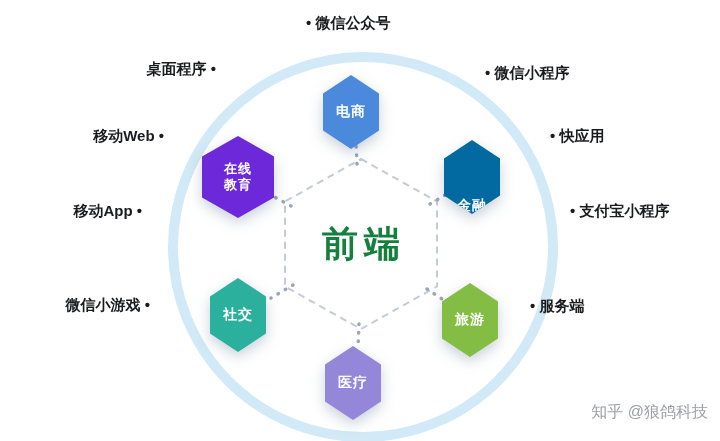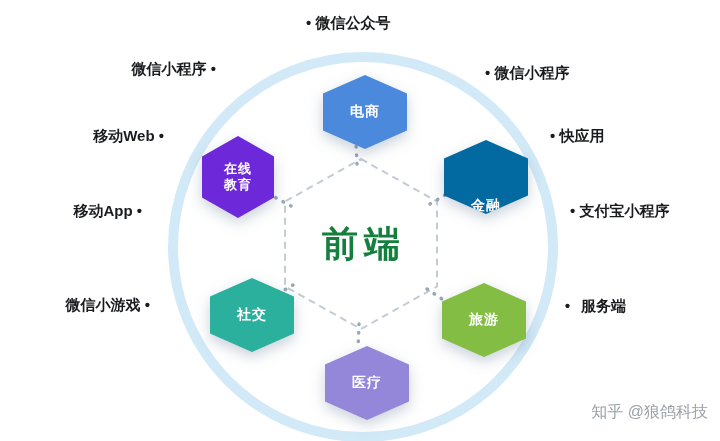--- a/index.html
+++ b/index.html
@@ -13,21 +13,21 @@
     background:#ffffff;
   }
   svg.lines{position:absolute;left:0;top:0;width:720px;height:441px;}
   .center-label{
     position:absolute;left:364px;top:244px;transform:translate(-50%,-50%);
     font-size:36px;font-weight:bold;color:#15803d;letter-spacing:6px;
     white-space:nowrap;
   }
   .hexwrap{position:absolute;filter:drop-shadow(0 5px 7px rgba(40,70,110,0.25));}
   .hex{
-    width:84px;height:74px;
+    width:56px;height:74px;
     clip-path:polygon(50% 0%,100% 25%,100% 75%,50% 100%,0% 75%,0% 25%);
     display:flex;align-items:center;justify-content:center;
   }
   .hexlabel{
     color:#ffffff;font-size:14px;font-weight:bold;text-align:center;
     line-height:1.25;letter-spacing:1px;
   }
   .hex-0{background:#4a89dc;}
   .hex-1{background:#0369a1;align-items:flex-end;}
   .hex-2{background:#84bd44;}
@@ -93,21 +93,21 @@
   <div class="hexwrap" style="left:202px;top:136px;">
     <div class="hex hex-5">
       <span class="hexlabel">在线教育</span>
     </div>
   </div>
 
   <div class="edge-label" style="left:306px;top:14px;text-align:center;">• 微信公众号</div>
   <div class="edge-label" style="left:485px;top:64px;">• 微信小程序</div>
   <div class="edge-label" style="left:550px;top:127px;">• 快应用</div>
   <div class="edge-label" style="left:570px;top:202px;">• 支付宝小程序</div>
-  <div class="edge-label" style="left:563px;top:297px;font-family:Liberation Mono, monospace;">• 服务端</div>
-  <div class="edge-label" style="right:504px;top:60px;">微信小程序 •</div>
+  <div class="edge-label" style="left:530px;top:297px;">• 服务端</div>
+  <div class="edge-label" style="right:504px;top:60px;">桌面程序 •</div>
   <div class="edge-label" style="right:556px;top:127px;">移动Web •</div>
   <div class="edge-label" style="right:578px;top:202px;">移动App •</div>
   <div class="edge-label" style="right:570px;top:296px;">微信小游戏 •</div>
 
   <div class="watermark">知乎 @狼鸽科技</div>
 
 </div>
 
 </body></html>

